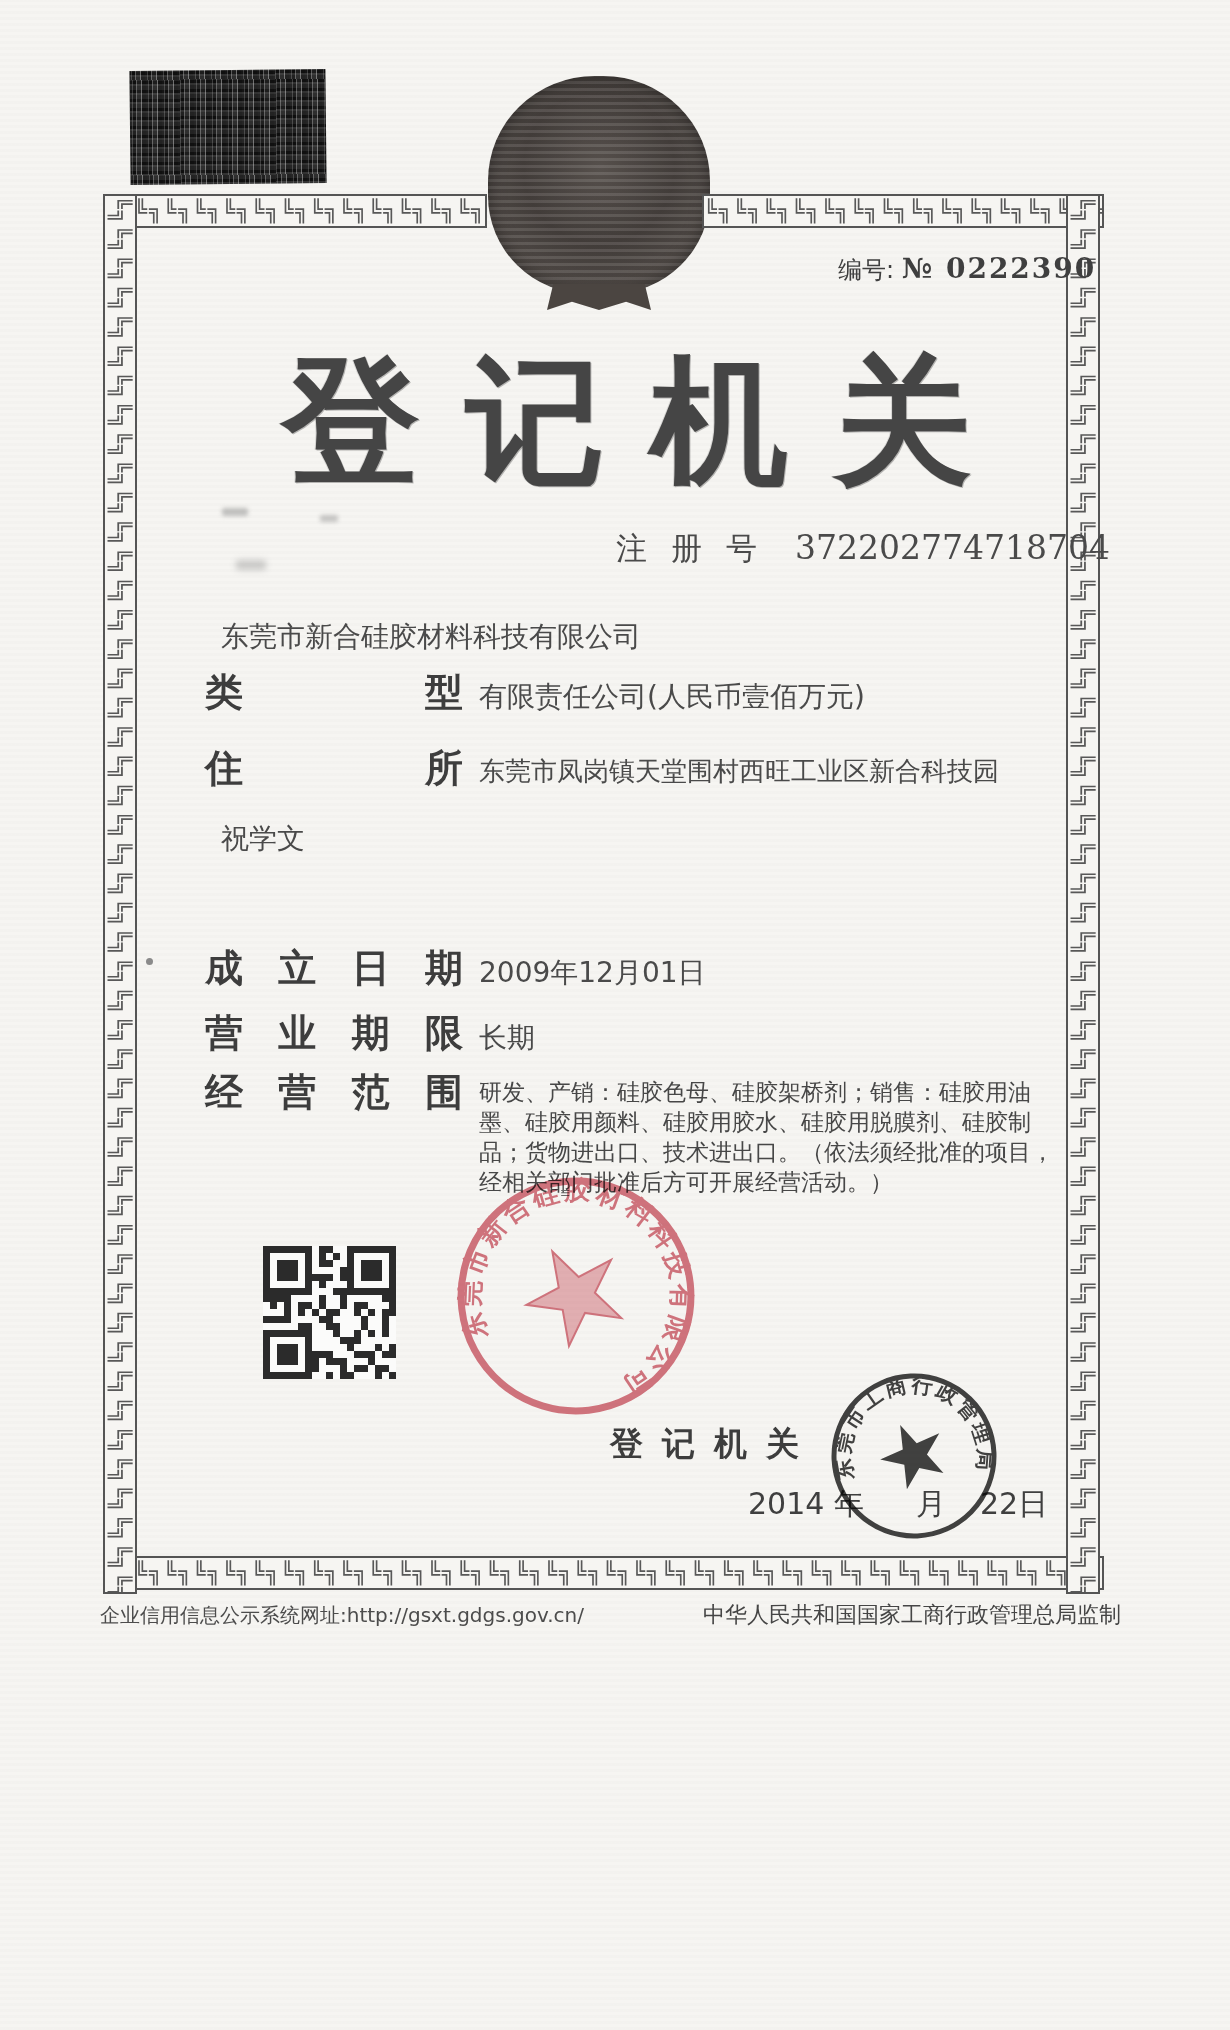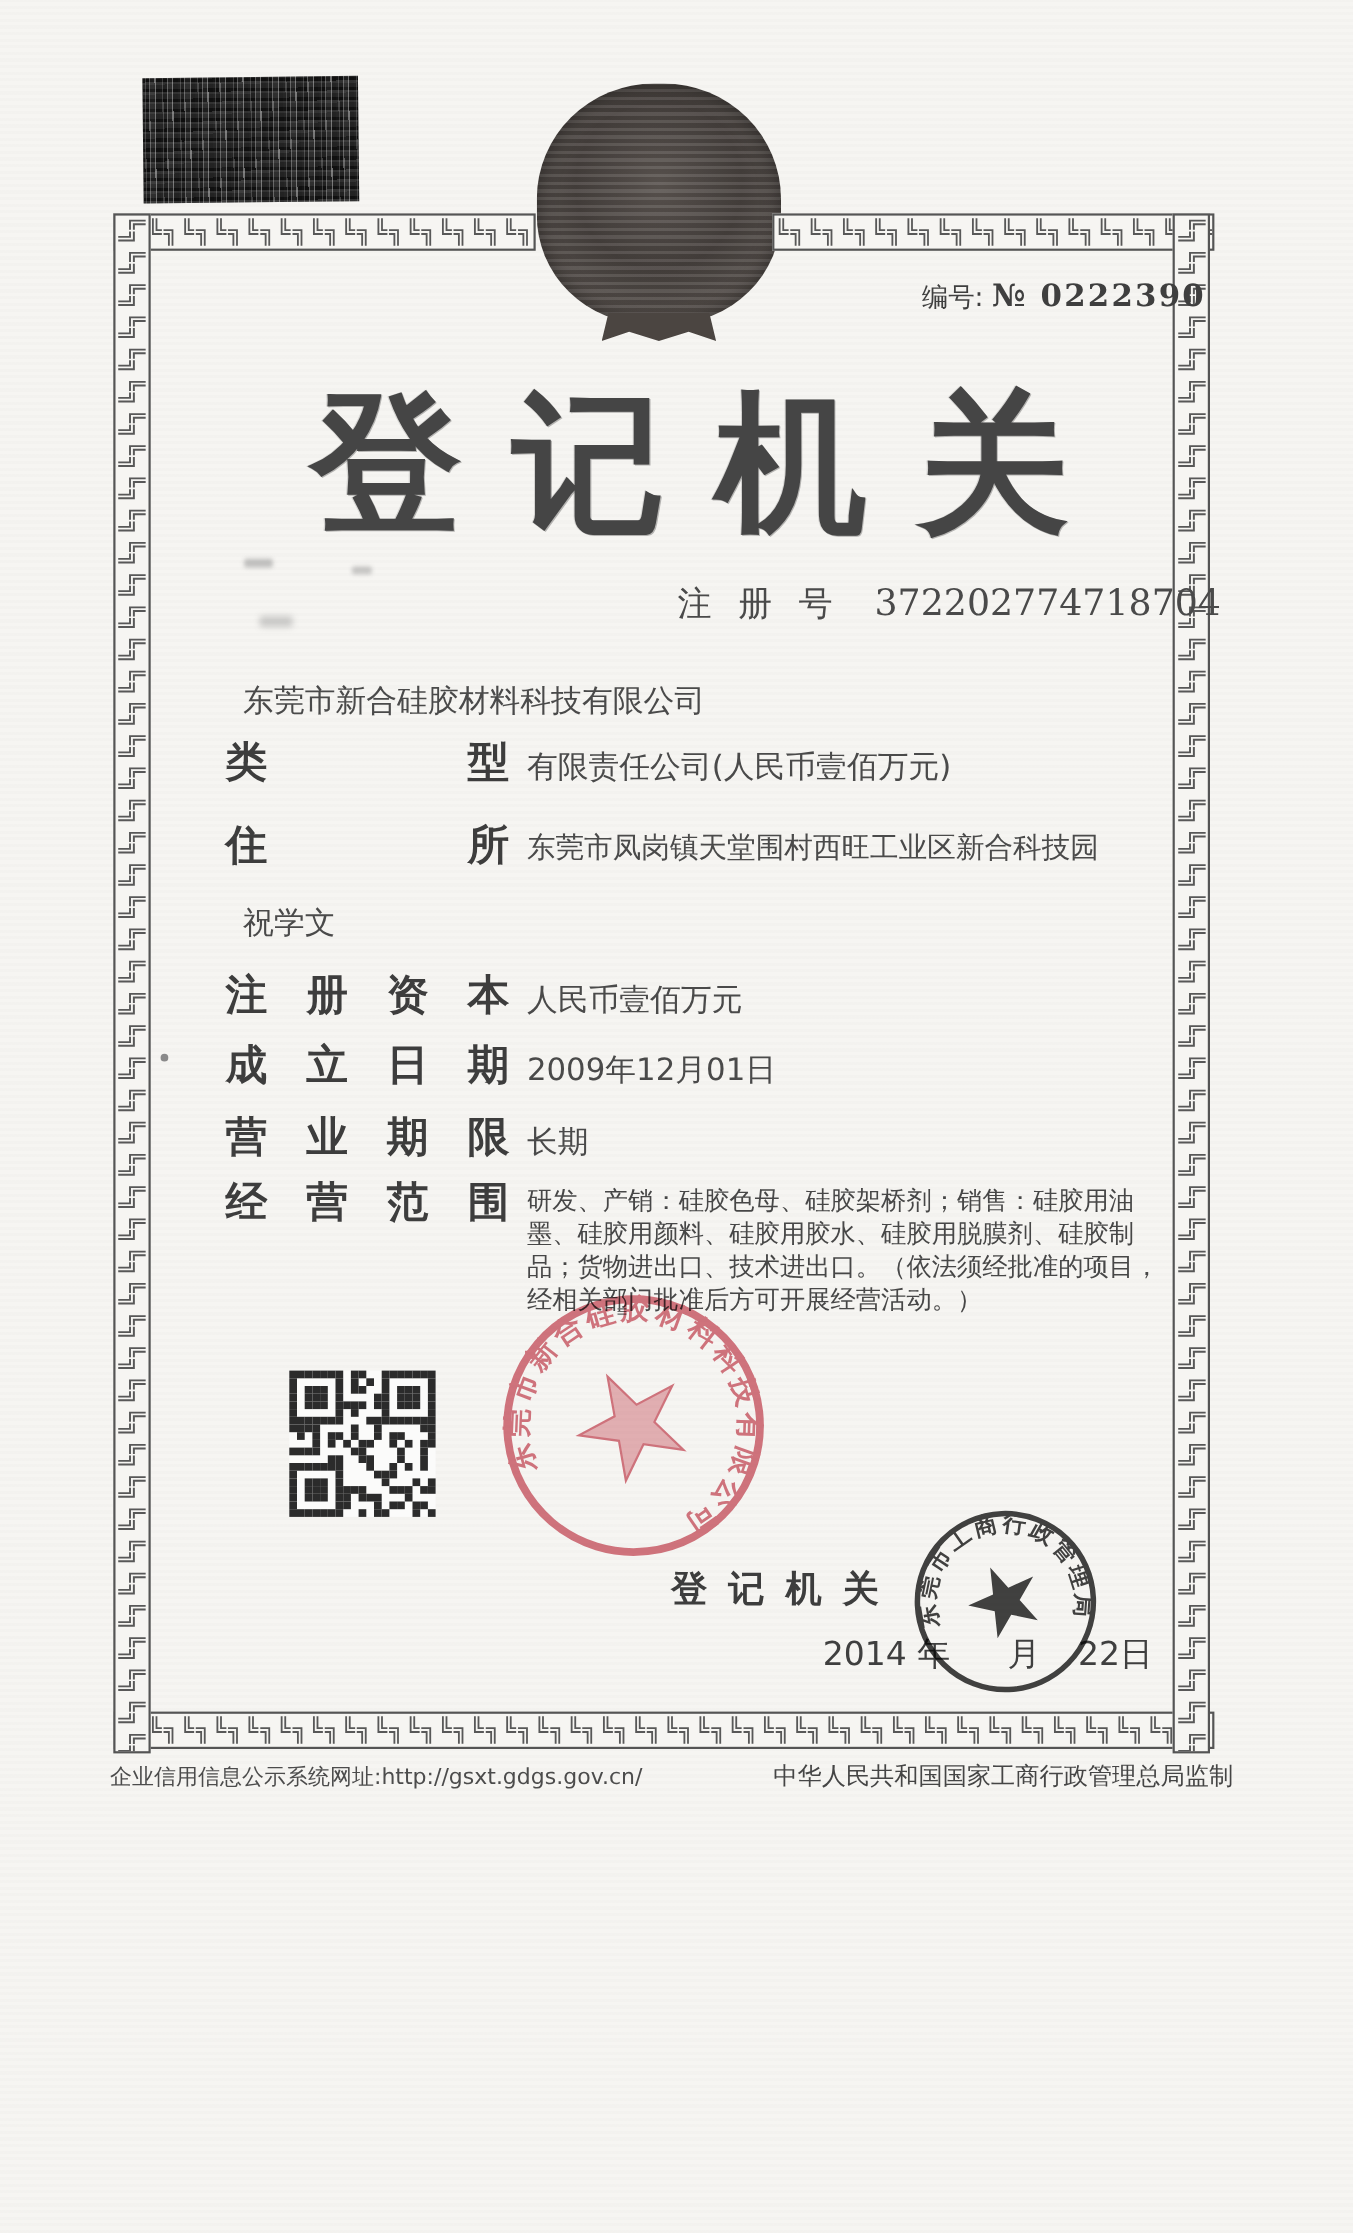--- a/index.html
+++ b/index.html
@@ -142,24 +142,20 @@
   <div class="abs frow" style="top:672px">
     <div class="flabel">类型</div>
     <div class="fvalue">有限责任公司(人民币壹佰万元)</div>
   </div>
   <div class="abs frow" style="top:748px">
     <div class="flabel">住所</div>
     <div class="fvalue small">东莞市凤岗镇天堂围村西旺工业区新合科技园</div>
   </div>
   <div class="abs frow" style="top:814px">
     <div class="fvalue">祝学文</div>
-  </div>
-  <div class="abs frow" style="top:884px">
-    <div class="flabel">注册资本</div>
-    <div class="fvalue">人民币壹佰万元</div>
   </div>
   <div class="abs frow" style="top:948px">
     <div class="flabel">成立日期</div>
     <div class="fvalue">2009年12月01日</div>
   </div>
   <div class="abs frow" style="top:1072px">
     <div class="flabel">经营范围</div>
     <div class="fvalue scope">研发、产销：硅胶色母、硅胶架桥剂；销售：硅胶用油墨、硅胶用颜料、硅胶用胶水、硅胶用脱膜剂、硅胶制品；货物进出口、技术进出口。（依法须经批准的项目，经相关部门批准后方可开展经营活动。）</div>
   </div>
   <div class="abs frow" style="top:1013px">

